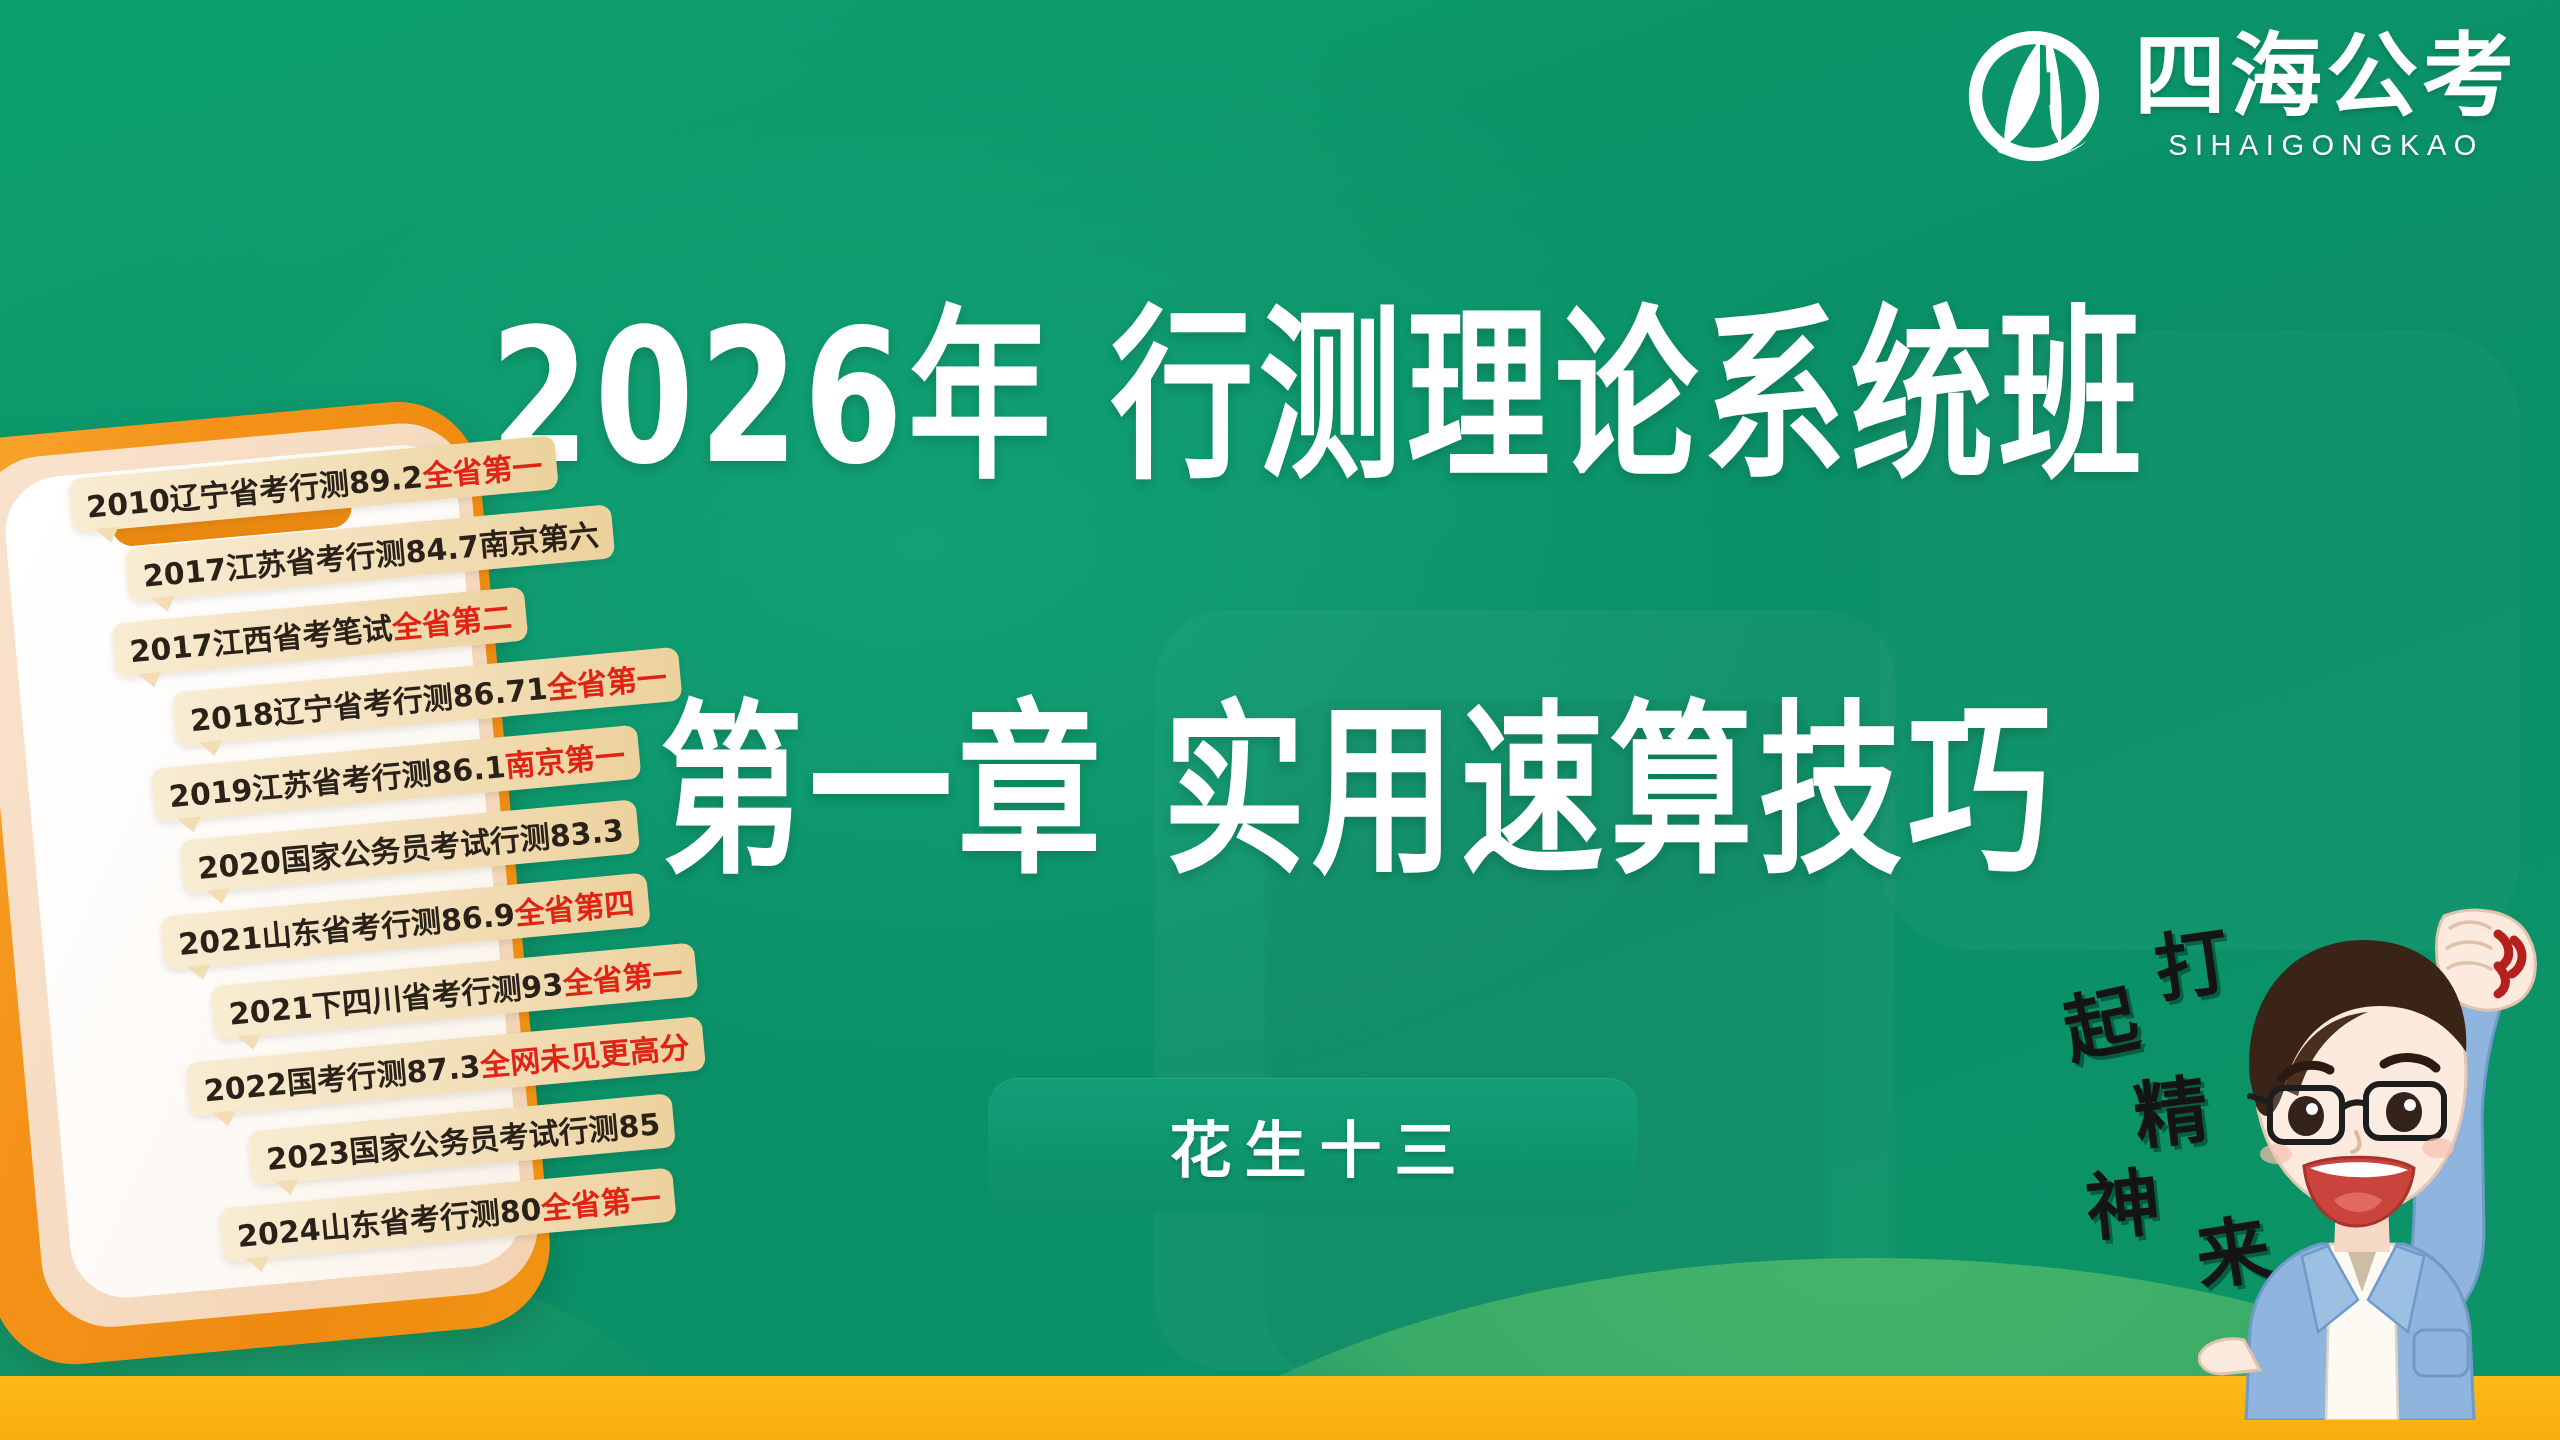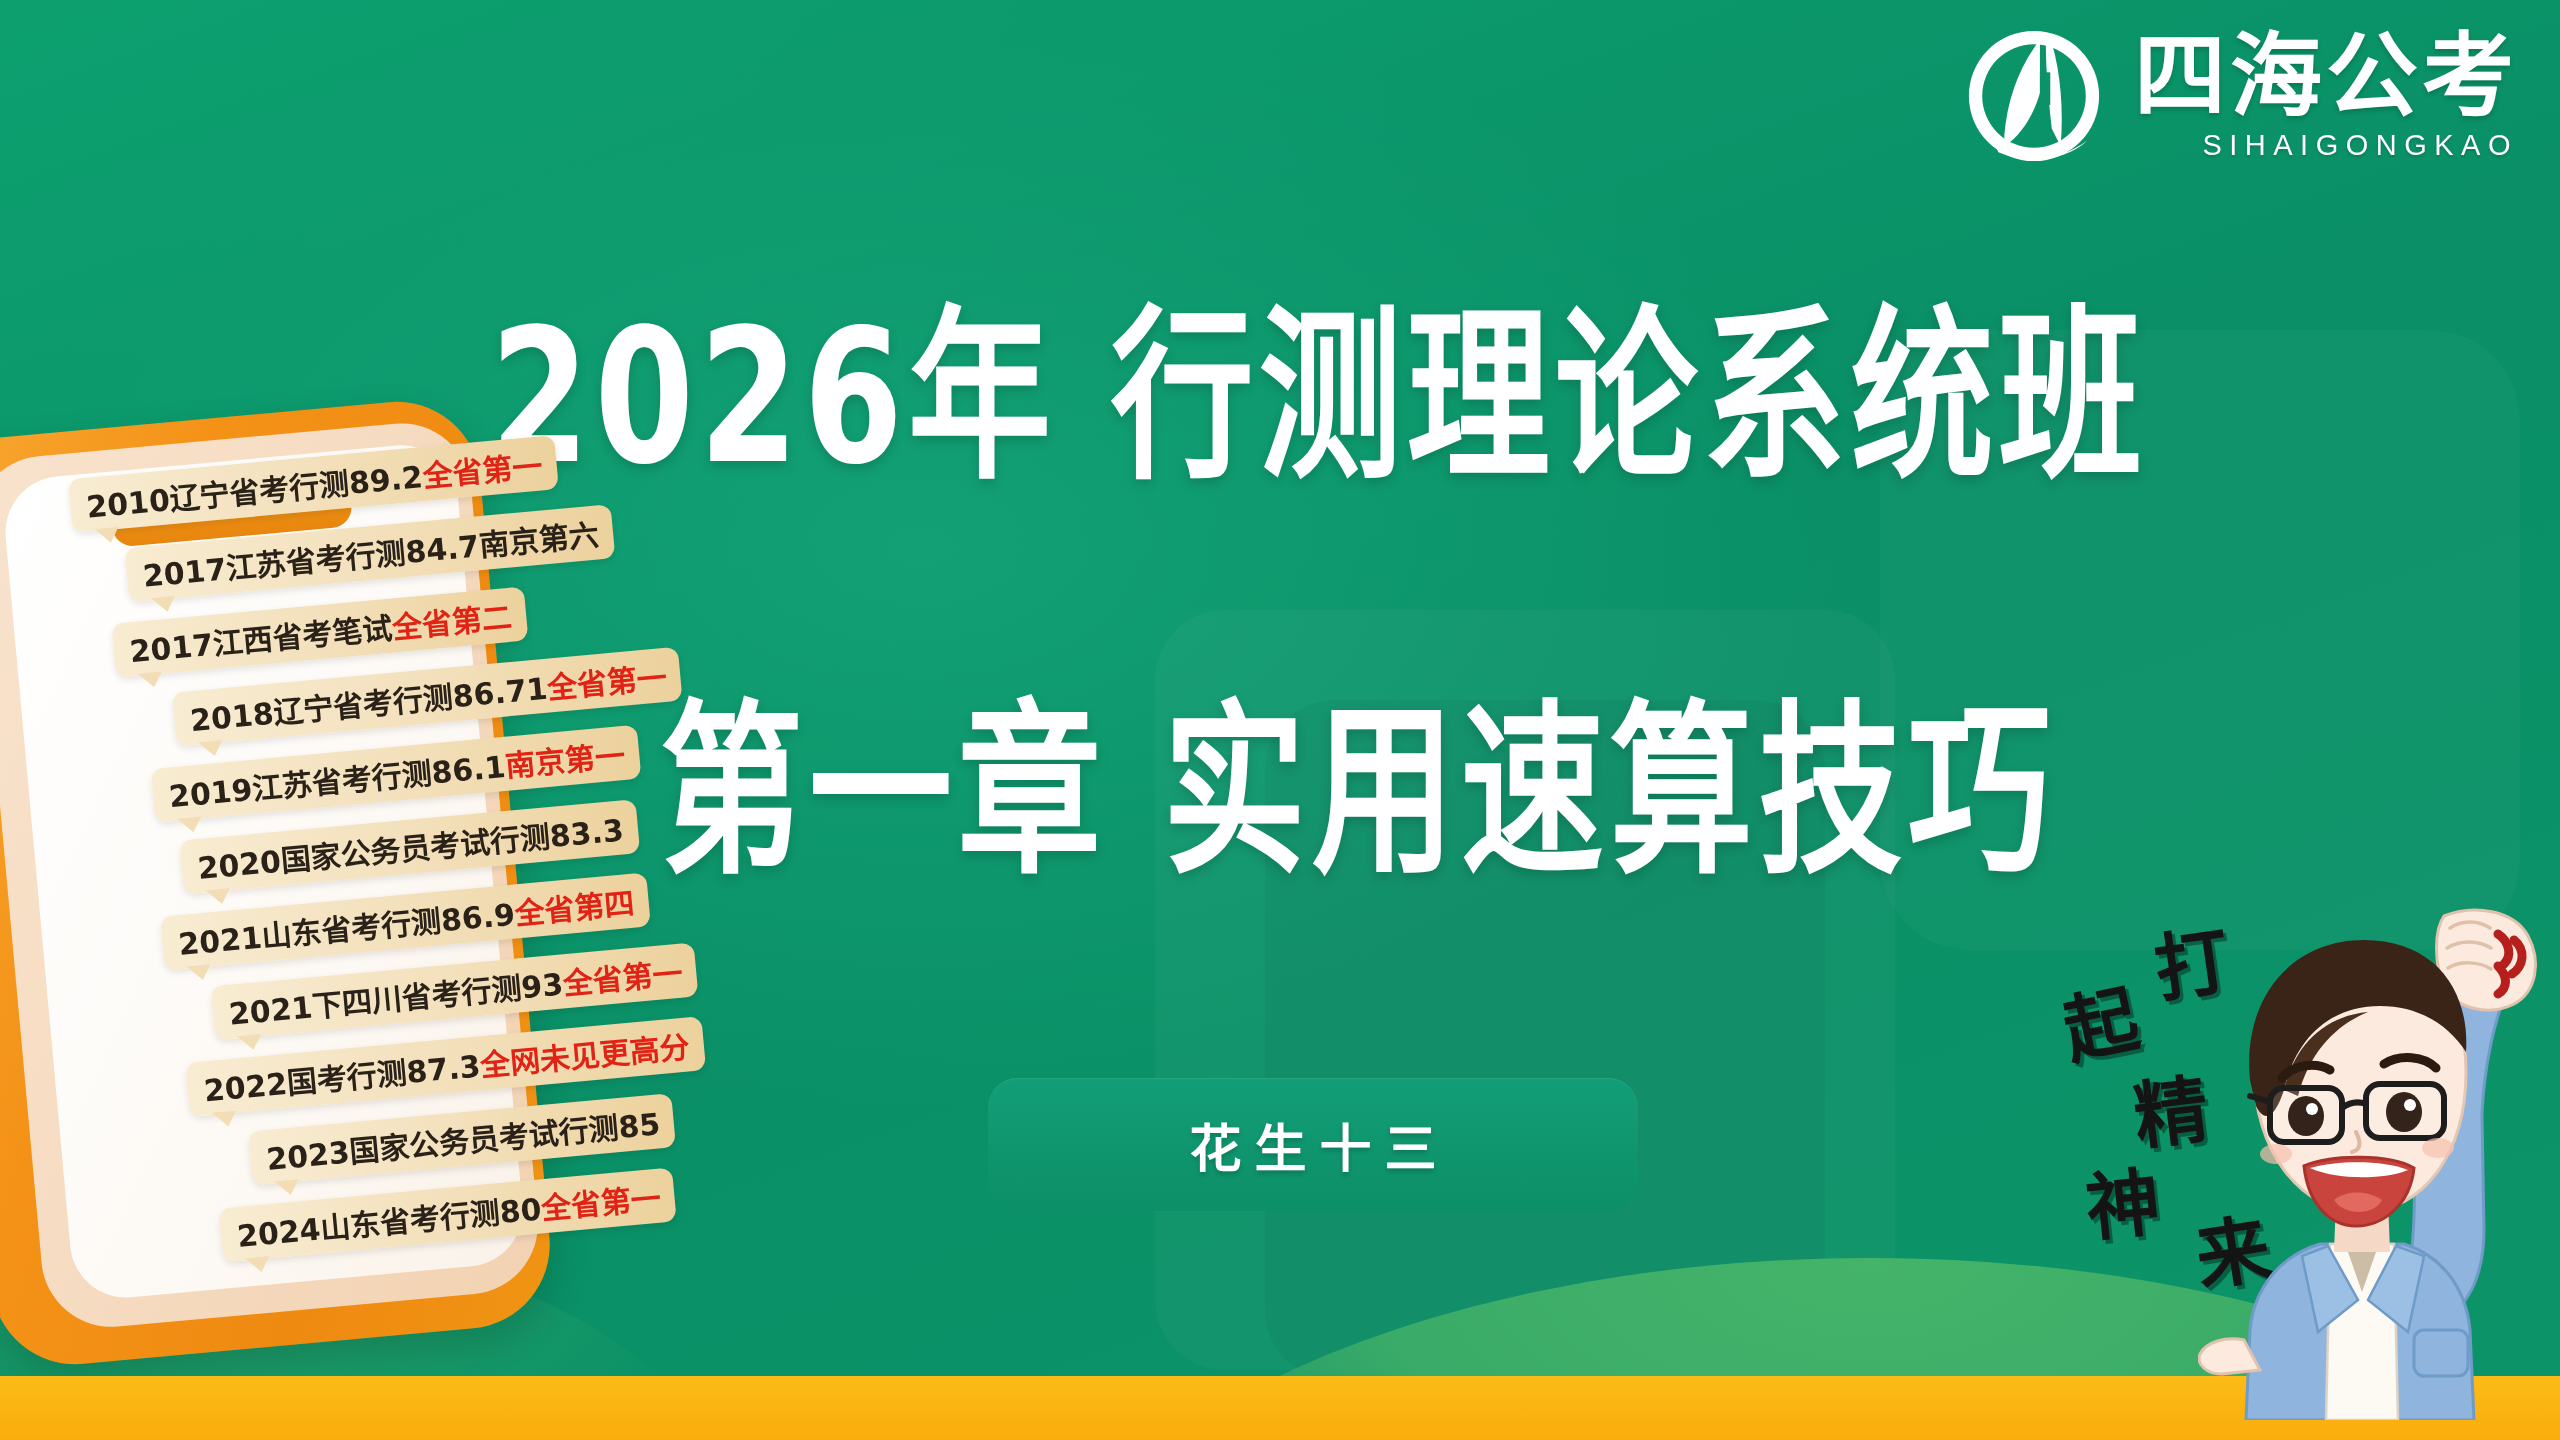--- a/index.html
+++ b/index.html
@@ -57,21 +57,21 @@
     width:2560px; height:64px;
     background:linear-gradient(180deg,#fcbb16 0%, #f9ad0d 100%);
   }
 
   
   .logo {
     position:absolute; right:42px; top:22px;
     display:flex; align-items:center; gap:26px;
   }
   .logo-mark { width:148px; height:148px; display:block; }
-  .logo-text-wrap { display:flex; flex-direction:column; align-items:flex-end; }
+  .logo-text-wrap { display:flex; flex-direction:column; align-items:center; }
   .logo-cn {
     font-size:92px; font-weight:700; color:#ffffff;
     line-height:1.0; letter-spacing:4px;
     font-family:"DejaVu Sans","Liberation Sans",sans-serif;
     text-shadow:0 3px 5px rgba(0,0,0,.18);
     white-space:nowrap;
   }
   .logo-en {
     font-size:29px; font-weight:400; color:#ffffff;
     letter-spacing:7.5px; margin-top:6px; text-align:center;
@@ -103,21 +103,21 @@
   .teacher-badge {
     position:absolute; left:988px; top:1078px;
     width:650px; height:133px;
     border-radius:30px;
     background:linear-gradient(180deg,#139e77 0%, #0c8f67 100%);
     display:flex; align-items:center; justify-content:center;
     box-shadow:inset 0 1px 0 rgba(255,255,255,.08);
   }
   .teacher-name {
     font-family:"DejaVu Sans","Liberation Sans",sans-serif;
-    font-size:52px; font-weight:700; color:#ffffff;
+    font-size:62px; font-weight:700; color:#ffffff;
     letter-spacing:13px; text-indent:13px;
     white-space:nowrap;
     text-shadow:0 3px 5px rgba(0,0,0,.2);
   }
 
   
   .phone {
     position:absolute;
     left:-44px; top:418px;
     width:560px; height:930px;

